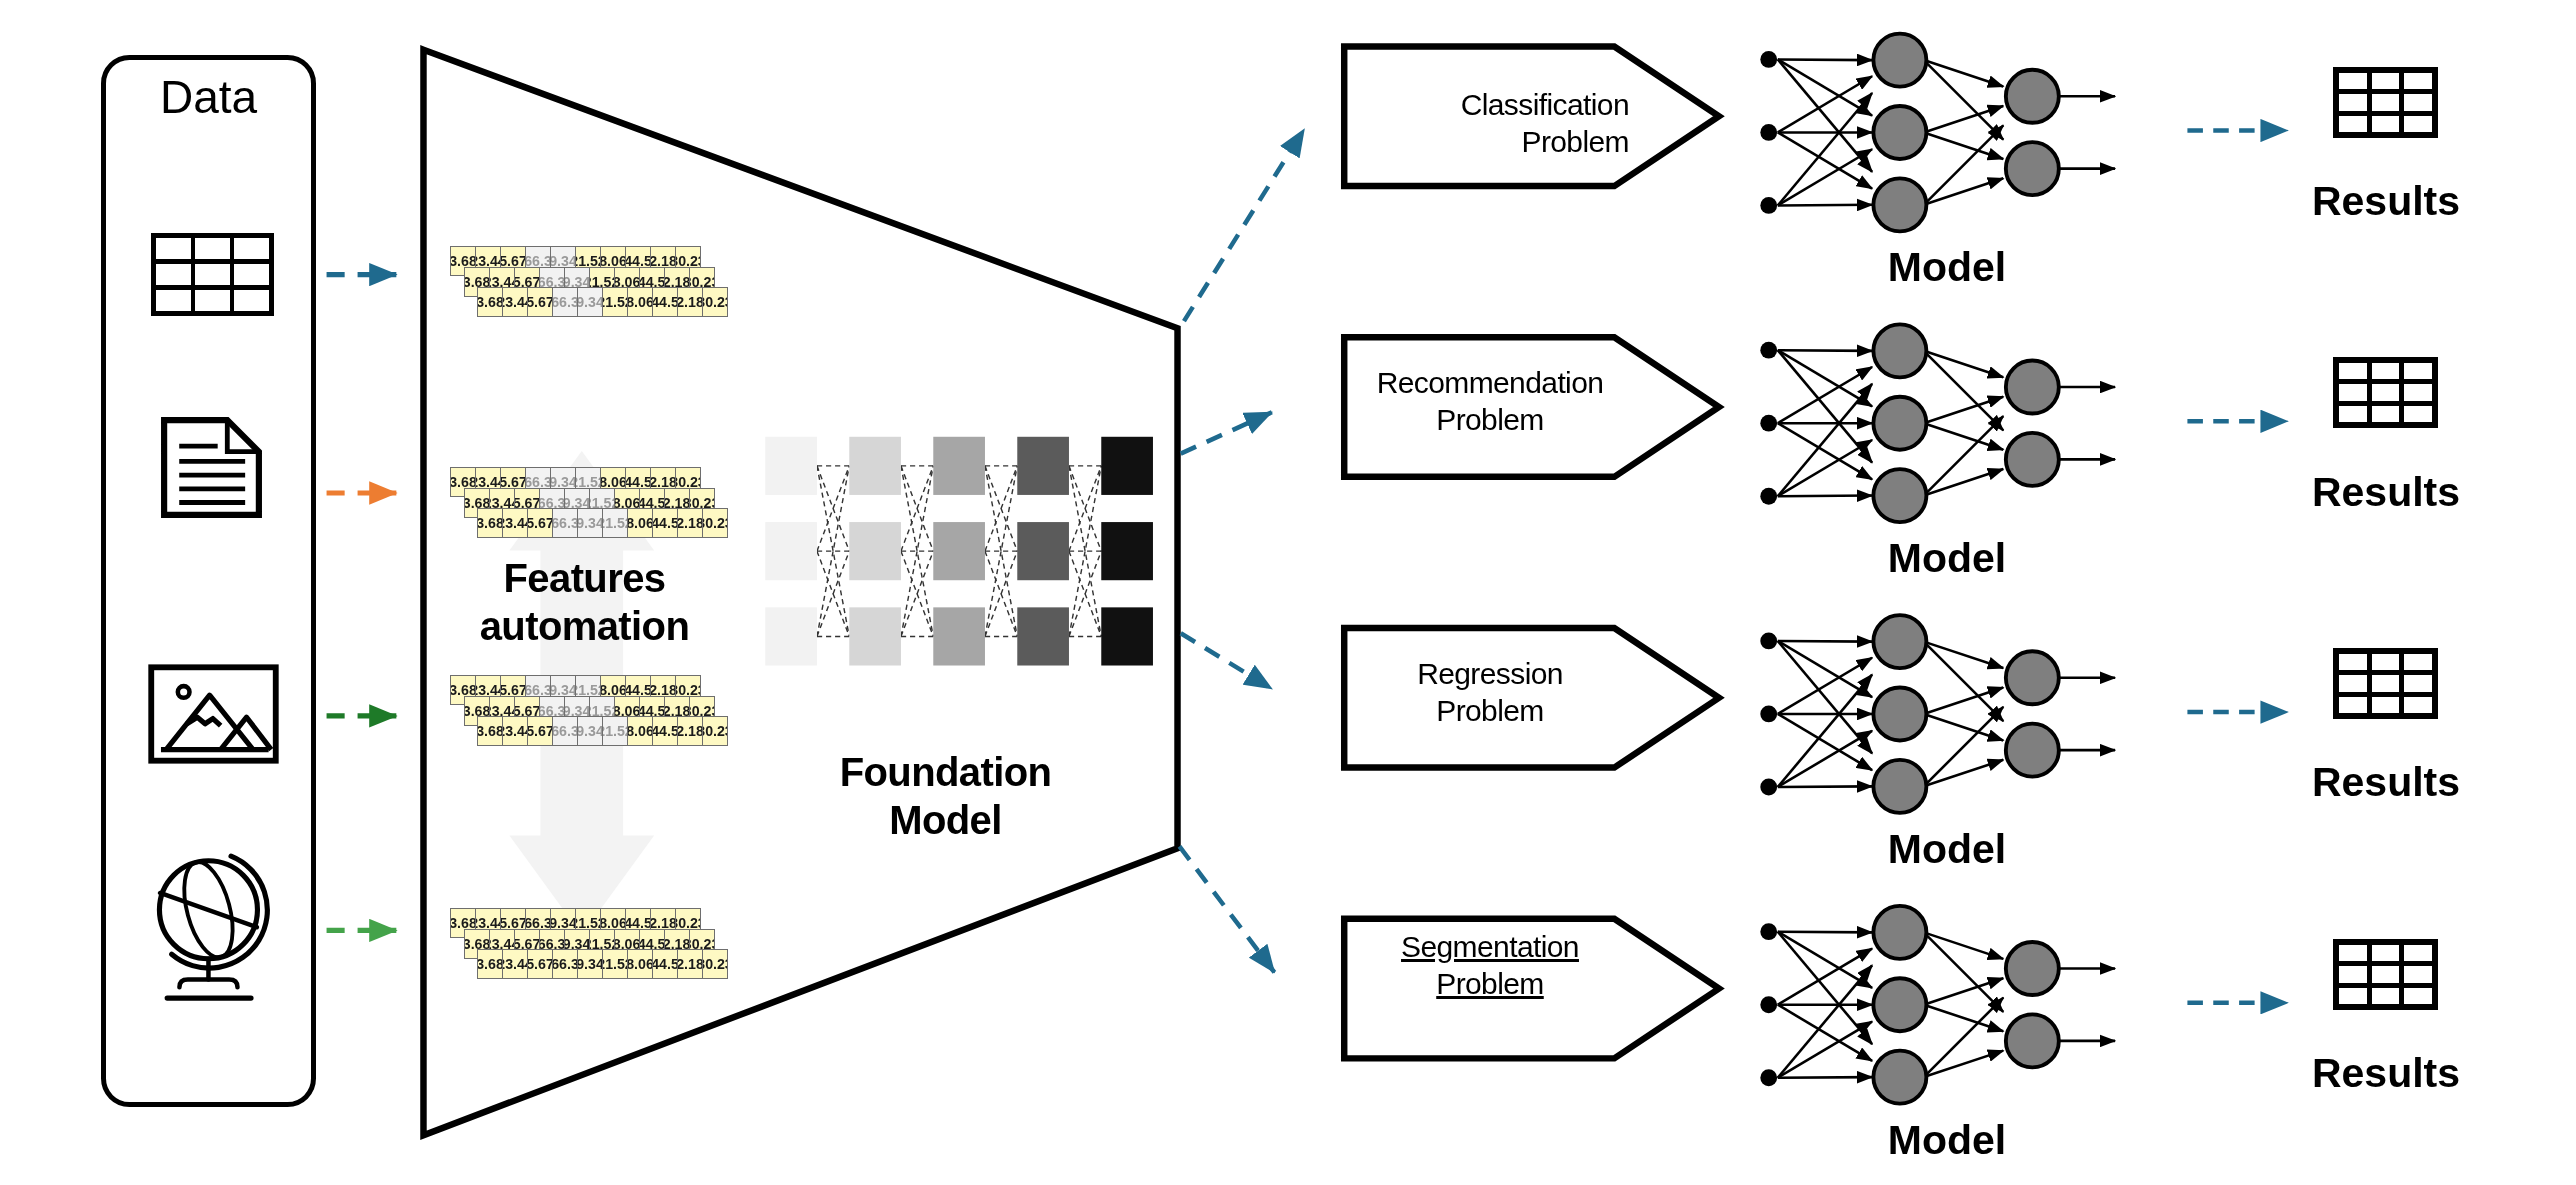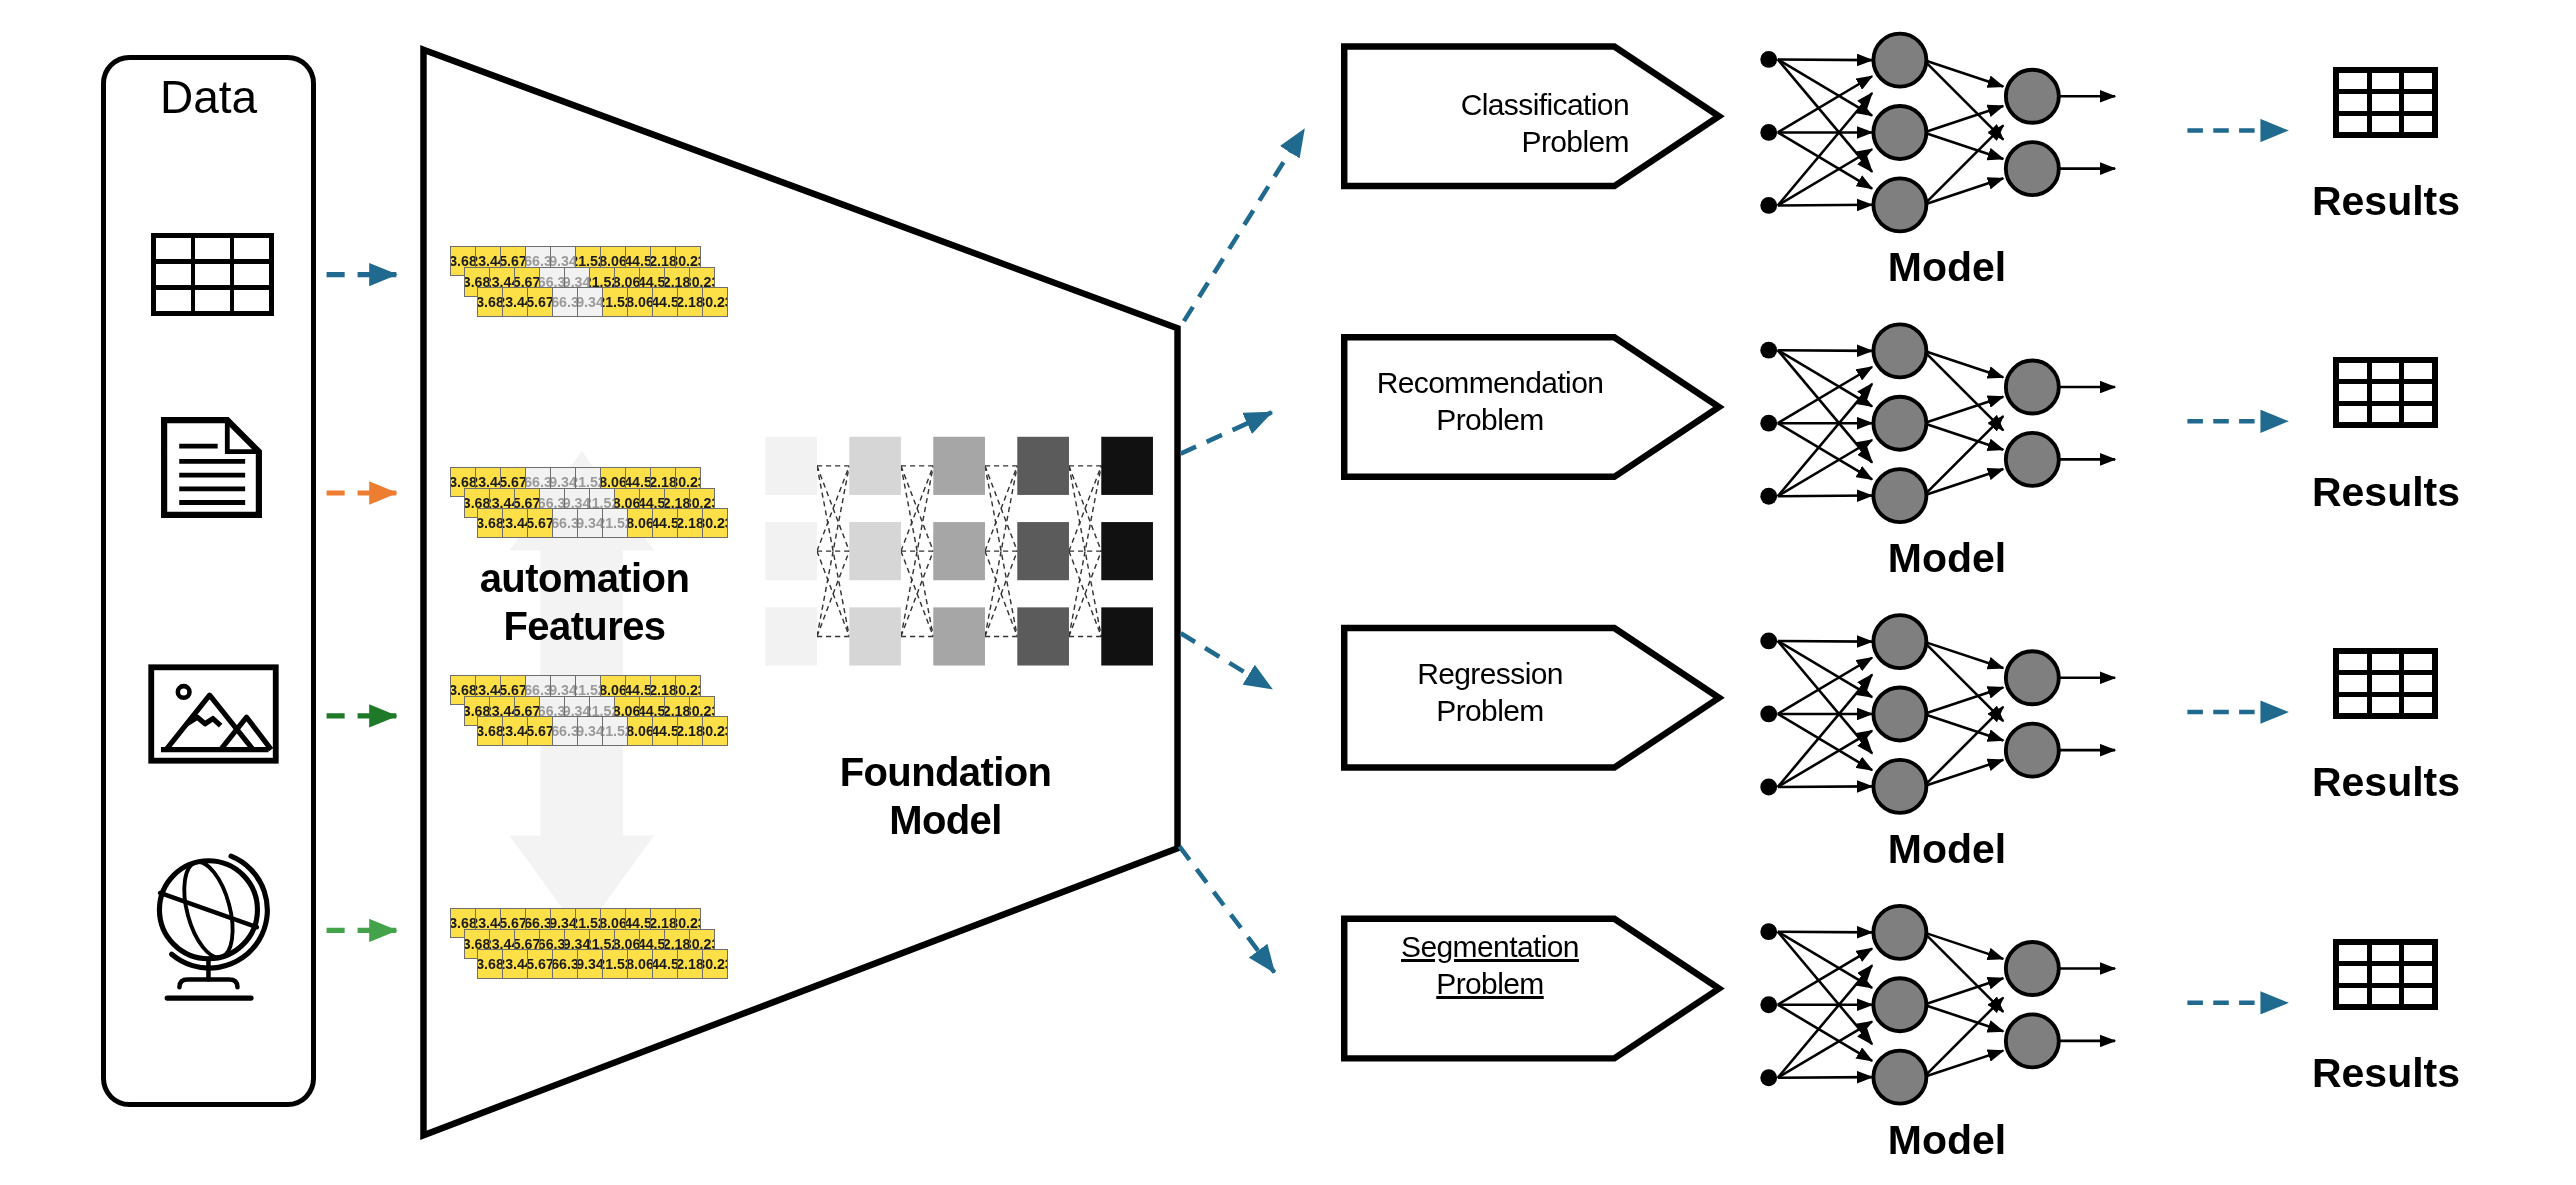--- a/index.html
+++ b/index.html
@@ -8,21 +8,21 @@
   #bg{position:absolute;left:0;top:0;}
   .abs{position:absolute;}
   
   #data-panel{left:101px;top:55px;width:215px;height:1052px;border:5.8px solid #000;border-radius:28.4px;box-sizing:border-box;}
   #data-title{left:101px;top:70px;width:215px;text-align:center;font-size:46px;font-weight:400;}
   #table-icon{left:151px;top:233px;width:123px;height:83px;border:5.8px solid #000;box-sizing:border-box;
               display:grid;grid-template-columns:repeat(3,1fr);grid-template-rows:repeat(3,1fr);gap:4.5px;background:#000;}
   #table-icon div{background:#fff;}
   
   .feature-strip{width:278px;height:72px;}
-  .feature-card{position:absolute;width:251px;height:30px;display:flex;background:#fde047;border:1.3px solid #6e6e6e;box-sizing:border-box;}
+  .feature-card{position:absolute;width:251px;height:30px;display:flex;background:#fef9c3;border:1.3px solid #6e6e6e;box-sizing:border-box;}
   .feature-card .cell{flex:1 1 0;border-right:1.3px solid #6e6e6e;display:flex;align-items:center;justify-content:center;
       font-size:14.2px;font-weight:700;color:#1a1a1a;overflow:hidden;white-space:nowrap;}
   .feature-card .cell:last-child{border-right:none;}
   .feature-card .cell.muted{background:#f2f2f2;color:#9a9a9a;}
   .feature-card.c0{left:0;top:0;}
   .feature-card.c1{left:13.6px;top:20.7px;}
   .feature-card.c2{left:27px;top:41px;}
   
   .biglabel{font-weight:700;text-align:center;line-height:48px;font-size:40px;letter-spacing:-0.6px;}
   
@@ -381,22 +381,22 @@
         <span class="cell">9.34</span>
         <span class="cell">21.52</span>
         <span class="cell">8.06</span>
         <span class="cell">44.5</span>
         <span class="cell">2.18</span>
         <span class="cell">30.23</span>
       </div>
     </div>
 
 <div class="abs biglabel" style="left:423px;top:554px;width:323px;">
+  <div>Features</div>
   <div>automation</div>
-  <div>Features</div>
 </div>
 <div class="abs biglabel" style="left:784px;top:748px;width:323px;">
   <div>Foundation</div>
   <div>Model</div>
 </div>
 
 <div class="abs problem-text" style="top:86px;text-align:right;">
   <div>Classification</div>
       <div>Problem</div>
 </div>

